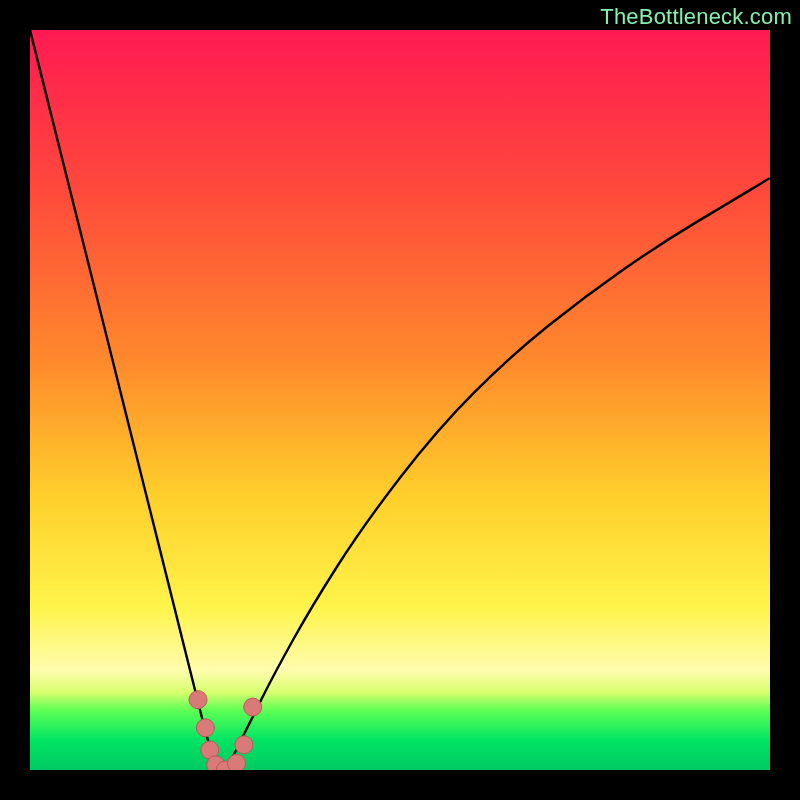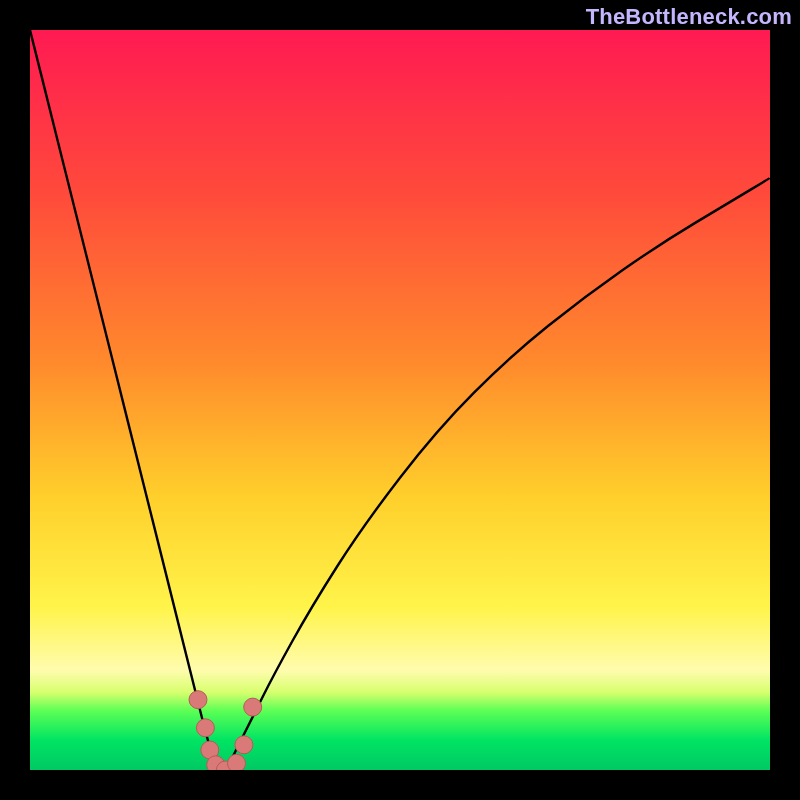--- a/index.html
+++ b/index.html
@@ -36,22 +36,22 @@
       #5cff55 92%,
       #00e463 96%,
       #00c964 100%
     );
   }
   .watermark {
     position: absolute;
     top: 4px;
     right: 8px;
     font-size: 22px;
-    font-weight: 700;
-    color: #c4b5fd;
+    font-weight: 400;
+    color: #86efac;
     letter-spacing: 0.2px;
   }
   svg.curve {
     position: absolute;
     left: 0;
     top: 0;
     width: 740px;
     height: 740px;
     pointer-events: none;
   }

